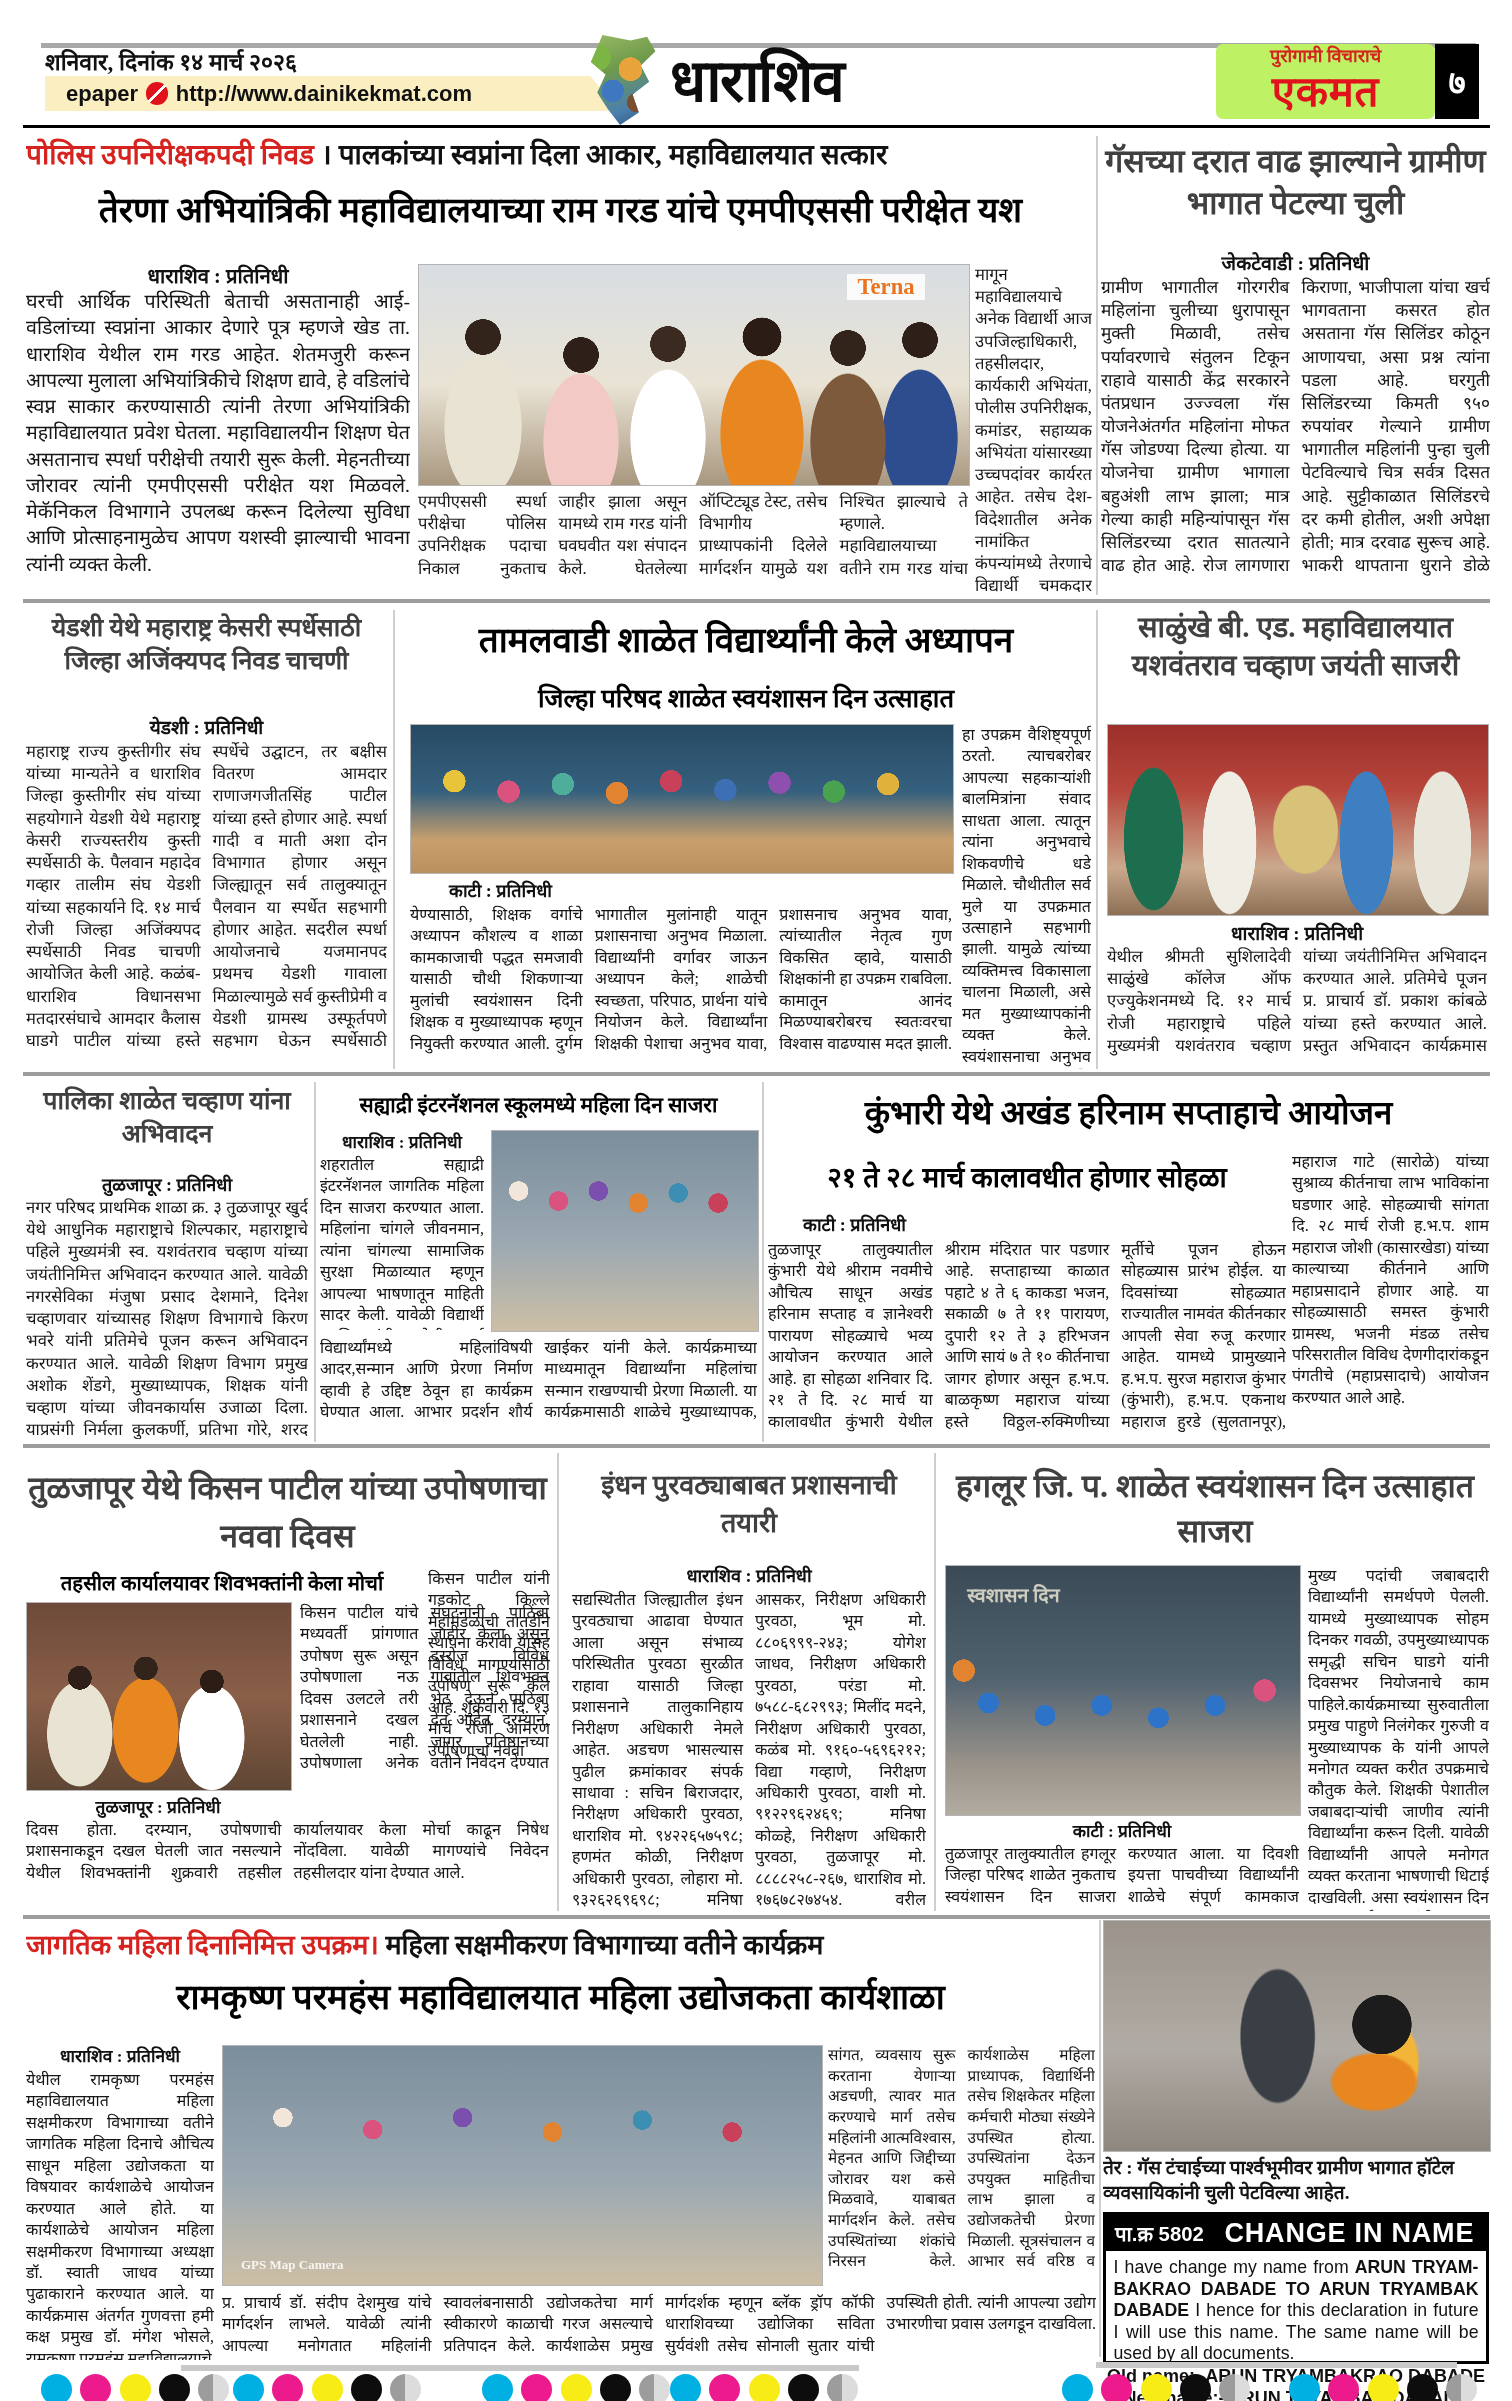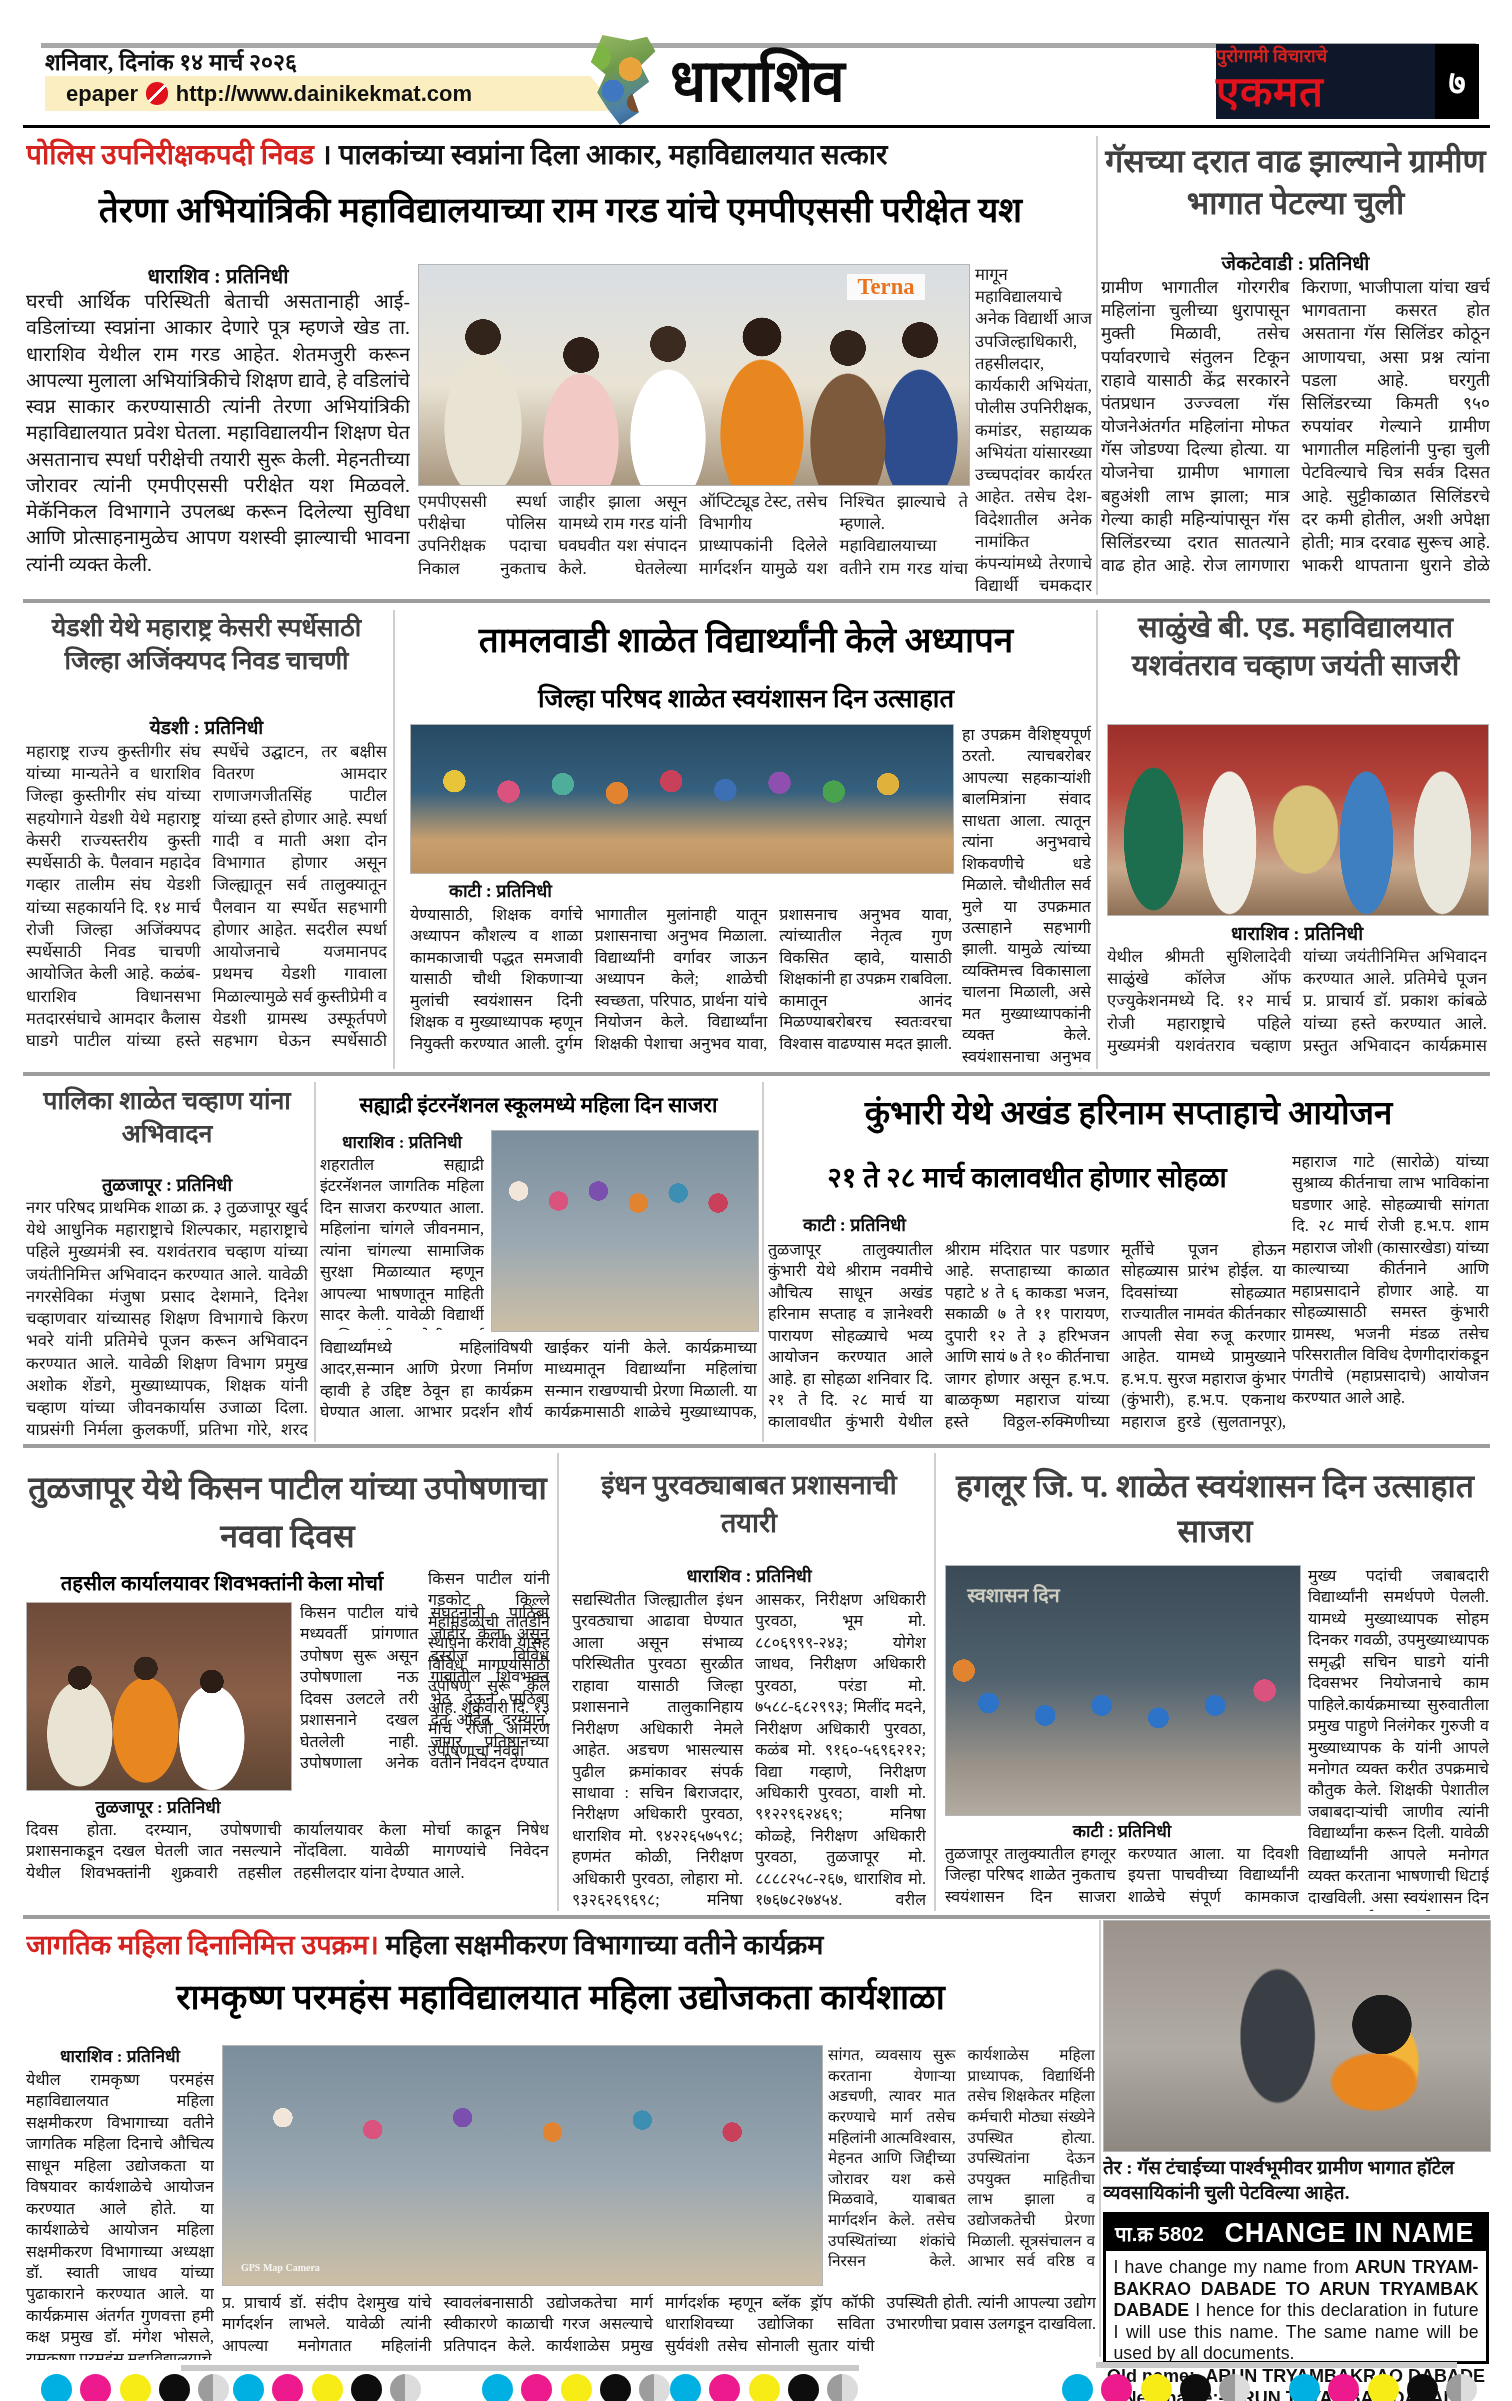--- a/index.html
+++ b/index.html
@@ -15,21 +15,21 @@
   .c4{column-count:4;column-gap:12px;}
   .rh{position:absolute;background:#9d9d9d;height:3.8px;}
   .rv{position:absolute;background:#cfcfcf;width:1.5px;}
   .photo{position:absolute;border:0.8px solid #b5b5b5;overflow:hidden;}
   .kick{font-weight:800;white-space:nowrap;overflow:hidden;}
   .kick .red{color:#d6231f;}
   .sans{font-family:"Liberation Sans","DejaVu Sans",sans-serif;}
   
   .epband{background:#fbeec0;clip-path:polygon(0 0,95% 0,100% 100%,0 100%);display:flex;align-items:center;gap:7.5px;padding-left:21px;}
   .eplogo{width:22.6px;height:22.6px;border-radius:50%;background:linear-gradient(135deg,#e1121b 45%,#ffffff 45% 55%,#e1121b 55%);display:inline-block;}
-  .brandbox{background:#0f172a;}
+  .brandbox{background:#bef264;text-align:center;border-radius:7px;}
   .brandbox .tag{color:#d6231f;font-weight:700;font-size:18px;line-height:25.6px;}
   .brandbox .brand{color:#e1121b;font-weight:900;font-size:42px;line-height:44px;letter-spacing:0.8px;}
   .pagenum{background:#000;color:#fff;display:flex;align-items:center;justify-content:center;font-size:33px;font-weight:800;}
   .mast{font-weight:900;letter-spacing:-1.5px;color:#0c0c0c;}
   .map{background:
       radial-gradient(circle 13.6px at 30% 25%,#7db544 98%,transparent),
       radial-gradient(circle 12px at 62% 38%,#e8a33b 98%,transparent),
       radial-gradient(circle 11.3px at 45% 62%,#3f78c0 98%,transparent),
       radial-gradient(circle 9.8px at 68% 75%,#7a4f2e 98%,transparent),
       linear-gradient(160deg,#9fc16a 0%,#6f9a4a 40%,#4a7fae 75%,#2c4d73 100%);
@@ -93,21 +93,21 @@
     radial-gradient(circle 11.3px at 5% 42%,#e2832f 98%,transparent),
     linear-gradient(180deg,#3a4a57 0%,#51626f 45%,#9a938a 80%,#b3aca1 100%);}
   .p-chulha{background:
     radial-gradient(circle 30px at 72% 45%,#1c1c1c 98%,transparent),
     radial-gradient(ellipse 45px 30px at 70% 70%,#e8861f 90%,transparent),
     radial-gradient(ellipse 22.6px 41px at 76% 62%,#f3b43a 88%,transparent),
     radial-gradient(ellipse 38px 68px at 45% 50%,#3a3f46 96%,transparent),
     linear-gradient(180deg,#9b938b 0%,#b0aba4 55%,#8d8780 100%);}
   .board{position:absolute;left:6%;top:6%;color:#e8e3d2;font-weight:700;font-size:19.6px;opacity:.85;white-space:nowrap;}
   .banner{position:absolute;right:8%;top:4%;color:#e8741f;font-weight:800;font-size:22.6px;background:rgba(255,255,255,.85);padding:0 10.5px;}
-  .wm{position:absolute;left:3%;bottom:5%;color:rgba(255,255,255,.85);font-size:10px;font-weight:700;}
+  .wm{position:absolute;left:3%;bottom:5%;color:rgba(255,255,255,.85);font-size:13px;font-weight:700;}
   
   .ad{border:3px solid #000;background:#fff;}
   .ad .bar{background:#000;color:#fff;display:flex;align-items:center;height:36px;padding:0 9px;gap:18px;}
   .ad .bar .ref{font-size:20.3px;font-weight:700;}
   .ad .bar .title{font-size:27px;font-weight:800;flex:1;text-align:center;letter-spacing:0.8px;}
   .ad .bodytxt{font-size:17.7px;line-height:1.22;padding:6px 7.5px 1.5px 7.5px;text-align:justify;}
   .ad .ln{text-align:center;font-size:18px;line-height:1.22;}
   .ad .b{font-weight:800;}
   
   .dots{position:absolute;display:flex;gap:8.3px;}

